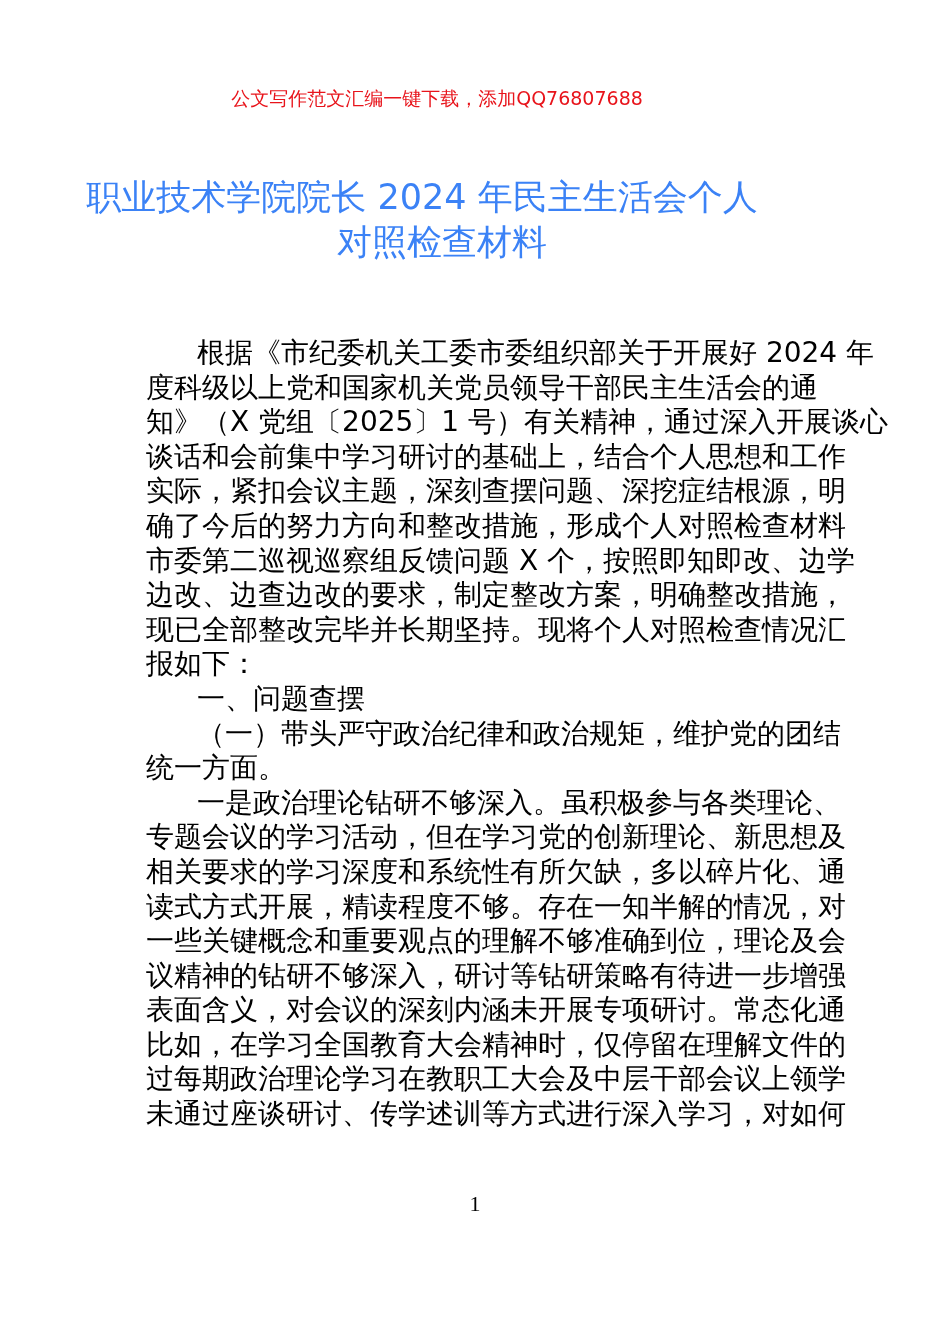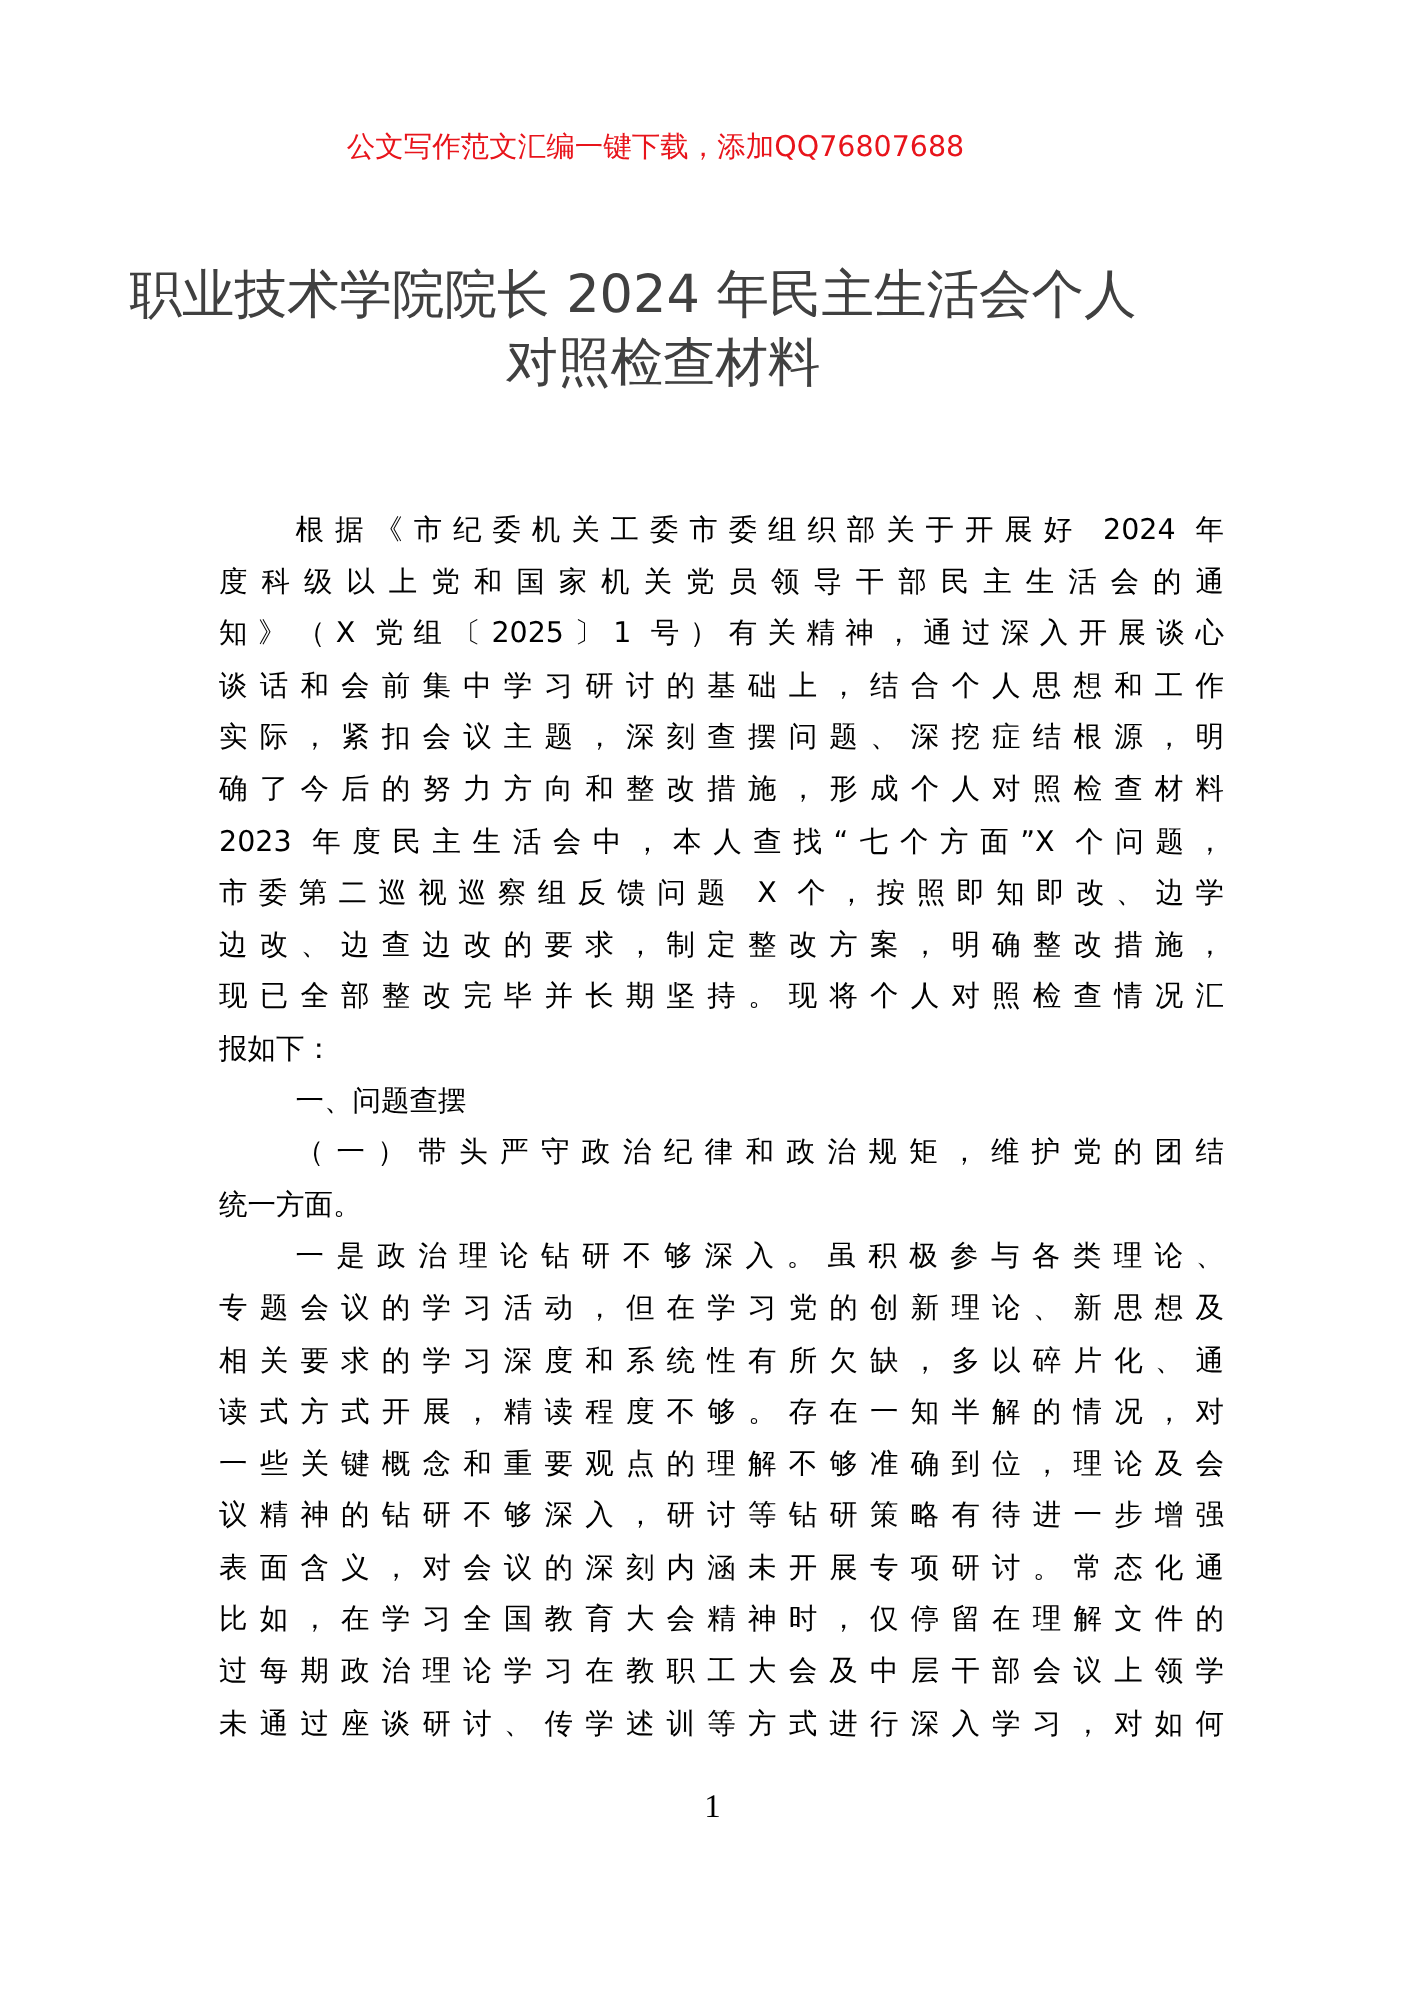--- a/index.html
+++ b/index.html
@@ -26,32 +26,32 @@
       color: #e8141b;
       letter-spacing: 0px;
     }
     .title-line {
       position: absolute;
       left: 0;
       width: 844px;
       text-align: center;
       font-size: 35px;
       line-height: 44px;
-      color: #404040;
+      color: #3b82f6;
       letter-spacing: 0px;
     }
     .title-line.l1 { top: 175px; }
     .title-line.l2 { top: 218px; margin-left: 20px; }
     .title-line.l2 { top: 220px; }
     .body-text {
       position: absolute;
       left: 146px;
       width: 670px;
       top: 336px;
-      font-size: 19px;
+      font-size: 28px;
       line-height: 34.6px;
       color: #000;
     }
     .line {
       display: block;
       white-space: nowrap;
       height: 34.6px;
       text-align: justify;
       text-align-last: justify;
     }
@@ -77,21 +77,20 @@
 <div class="title-line l1">职业技术学院院长 2024 年民主生活会个人</div>
 <div class="title-line l2">对照检查材料</div>
 
 <div class="body-text">
   <span class="line indent">根据《市纪委机关工委市委组织部关于开展好 2024 年</span>
   <span class="line">度科级以上党和国家机关党员领导干部民主生活会的通</span>
   <span class="line">知》（X 党组〔2025〕1 号）有关精神，通过深入开展谈心</span>
   <span class="line">谈话和会前集中学习研讨的基础上，结合个人思想和工作</span>
   <span class="line">实际，紧扣会议主题，深刻查摆问题、深挖症结根源，明</span>
   <span class="line">确了今后的努力方向和整改措施，形成个人对照检查材料</span>
-  <span class="line">2023 年度民主生活会中，本人查找“七个方面”X 个问题，</span>
   <span class="line">市委第二巡视巡察组反馈问题 X 个，按照即知即改、边学</span>
   <span class="line">边改、边查边改的要求，制定整改方案，明确整改措施，</span>
   <span class="line">现已全部整改完毕并长期坚持。现将个人对照检查情况汇</span>
   <span class="line short">报如下：</span>
   <span class="line indent short">一、问题查摆</span>
   <span class="line indent">（一）带头严守政治纪律和政治规矩，维护党的团结</span>
   <span class="line short">统一方面。</span>
   <span class="line indent">一是政治理论钻研不够深入。虽积极参与各类理论、</span>
   <span class="line">专题会议的学习活动，但在学习党的创新理论、新思想及</span>
   <span class="line">相关要求的学习深度和系统性有所欠缺，多以碎片化、通</span>

